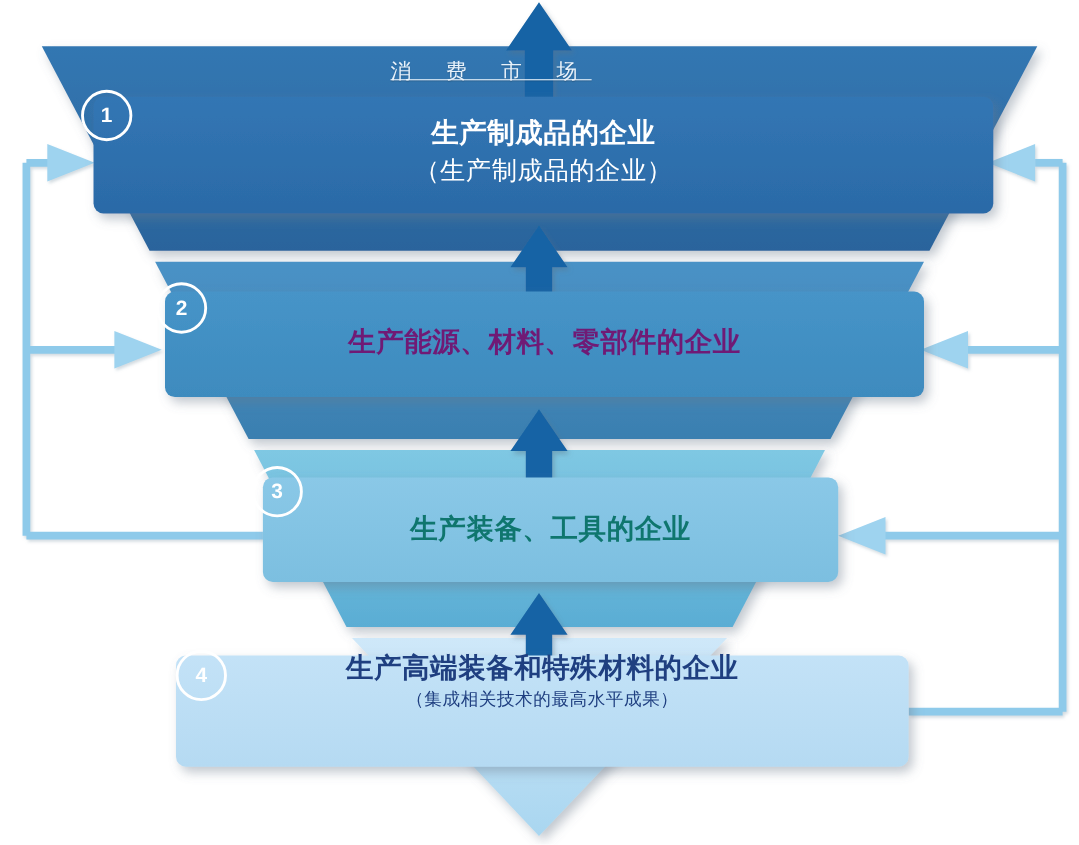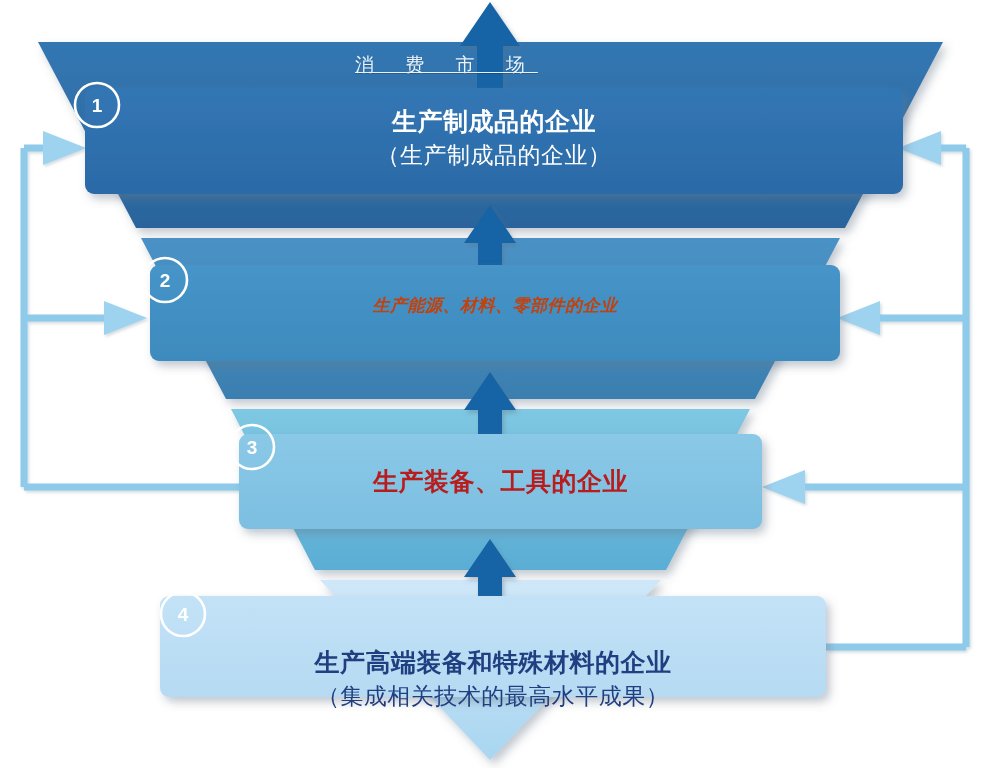--- a/index.html
+++ b/index.html
@@ -207,26 +207,26 @@
     <div class="badge-num" style="left:145px; top:271px; width:40px; color:#ffffff;">2</div>
     <div class="badge-num" style="left:232px; top:438px; width:40px; color:#ffffff;">3</div>
     <div class="badge-num" style="left:163px; top:605px; width:40px; color:#ffffff;">4</div>
 
     <div class="box-text" style="left:85px; top:106px; width:818px;">
       <div class="t-main" style="font-size:25px; color:#ffffff;">生产制成品的企业</div>
       <div class="t-sub" style="font-size:23px; color:#ffffff; margin-top:4px;">（生产制成品的企业）</div>
     </div>
 
     <div class="box-text" style="left:150px; top:296px; width:690px;">
-      <div class="t-main" style="font-size:17px; color:#c2410c;font-style:italic;">生产能源、材料、零部件的企业</div>
+      <div class="t-main" style="font-size:25px; color:#701a75;">生产能源、材料、零部件的企业</div>
     </div>
 
     <div class="box-text" style="left:239px; top:466px; width:523px;">
-      <div class="t-main" style="font-size:25px; color:#b91c1c;">生产装备、工具的企业</div>
-    </div>
-
-    <div class="box-text" style="left:160px; top:647px; width:666px;">
+      <div class="t-main" style="font-size:25px; color:#0f766e;">生产装备、工具的企业</div>
+    </div>
+
+    <div class="box-text" style="left:160px; top:592px; width:666px;">
       <div class="t-main" style="font-size:25px; color:#1f3f80;">生产高端装备和特殊材料的企业</div>
-      <div class="t-sub" style="font-size:23px; color:#1f3f80; margin-top:4px;">（集成相关技术的最高水平成果）</div>
+      <div class="t-sub" style="font-size:16px; color:#1f3f80; margin-top:4px;">（集成相关技术的最高水平成果）</div>
     </div>
 
   </div>
 </div>
 
 </body></html>

